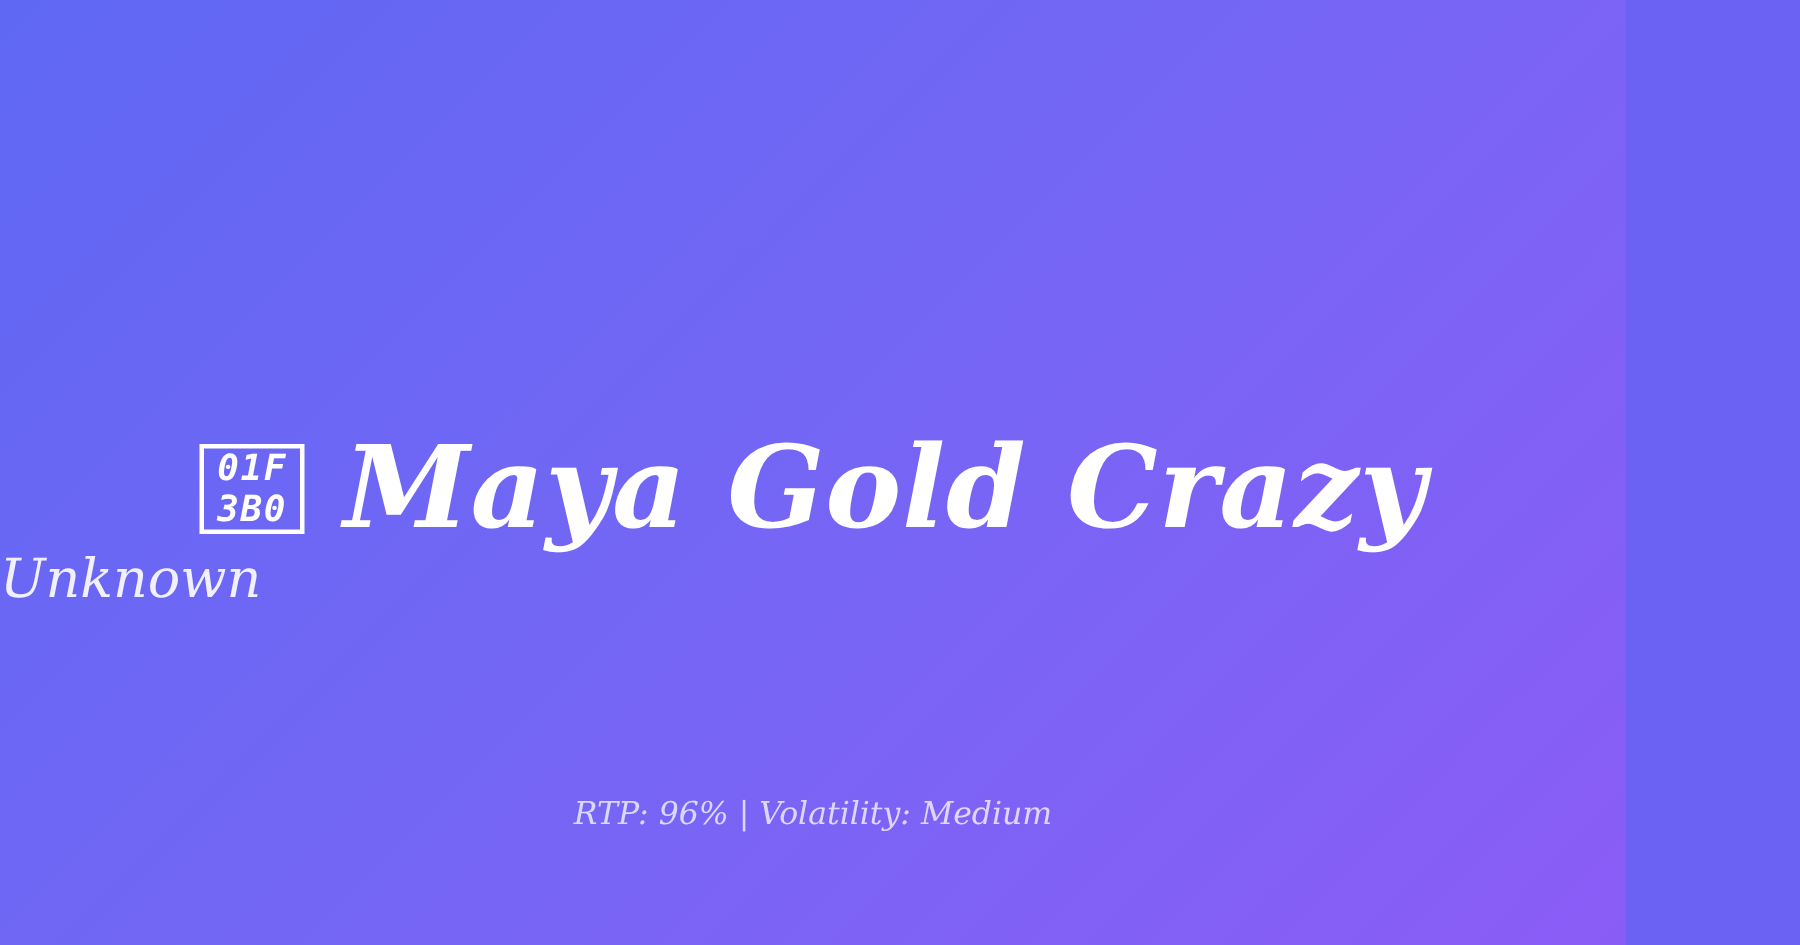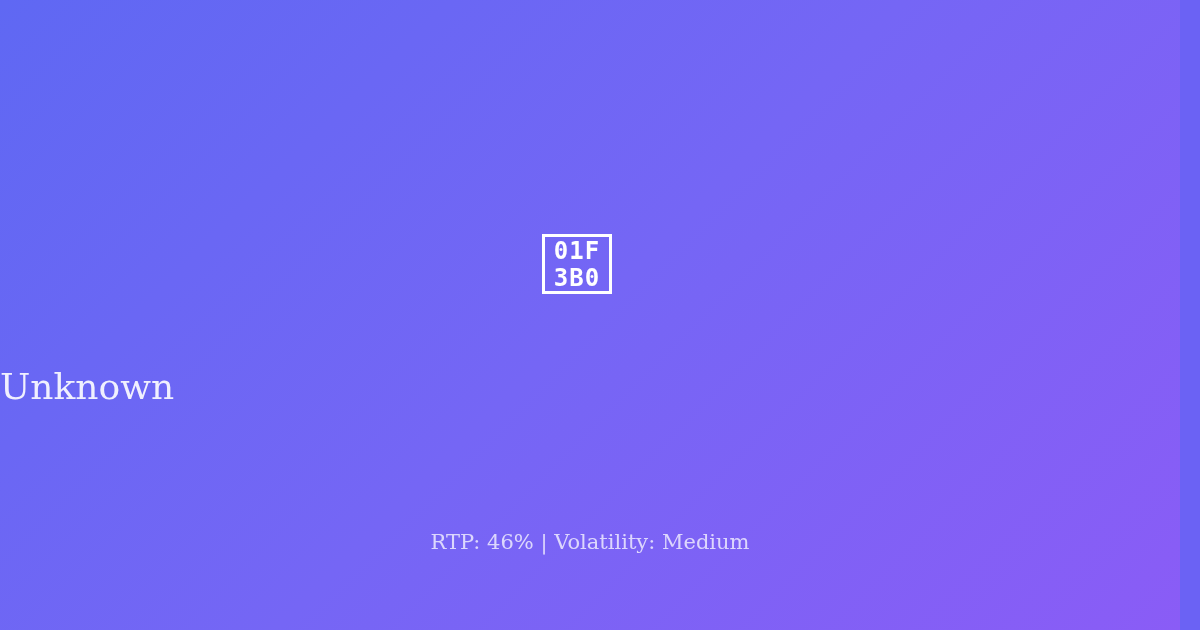--- a/index.html
+++ b/index.html
@@ -10,27 +10,28 @@
     width: 1200px;
     height: 630px;
     overflow: hidden;
     font-family: "DejaVu Serif", "Liberation Serif", serif;
     background: #6b62f4;
   }
 
   .og-card {
     position: relative;
     box-sizing: border-box;
-    width: 1180px;
+    width: 1084px;
     height: 630px;
     background: linear-gradient(135deg, #5f68f3 0%, #7566f5 50%, #8a5cf6 100%);
     display: flex;
     flex-direction: column;
     align-items: center;
     overflow: hidden;
+    font-style: italic;
   }
 
   
   .title-row {
     position: absolute;
     top: 232px;
     left: 0;
     right: 0;
     display: flex;
     flex-direction: row;
@@ -108,19 +109,20 @@
 
 <div class="og-card">
 
   <div class="title-row">
 
     <span class="tofu-glyph">
       <span class="tofu-line">01F</span>
       <span class="tofu-line">3B0</span>
     </span>
 
+    <h1 class="game-title">Maya Gold Crazy</h1>
   </div>
 
   <div class="subtitle">Unknown</div>
 
-  <div class="meta-line">RTP: 46% | Volatility: Medium</div>
+  <div class="meta-line">RTP: 96% | Volatility: Medium</div>
 
 </div>
 
 </body></html>

